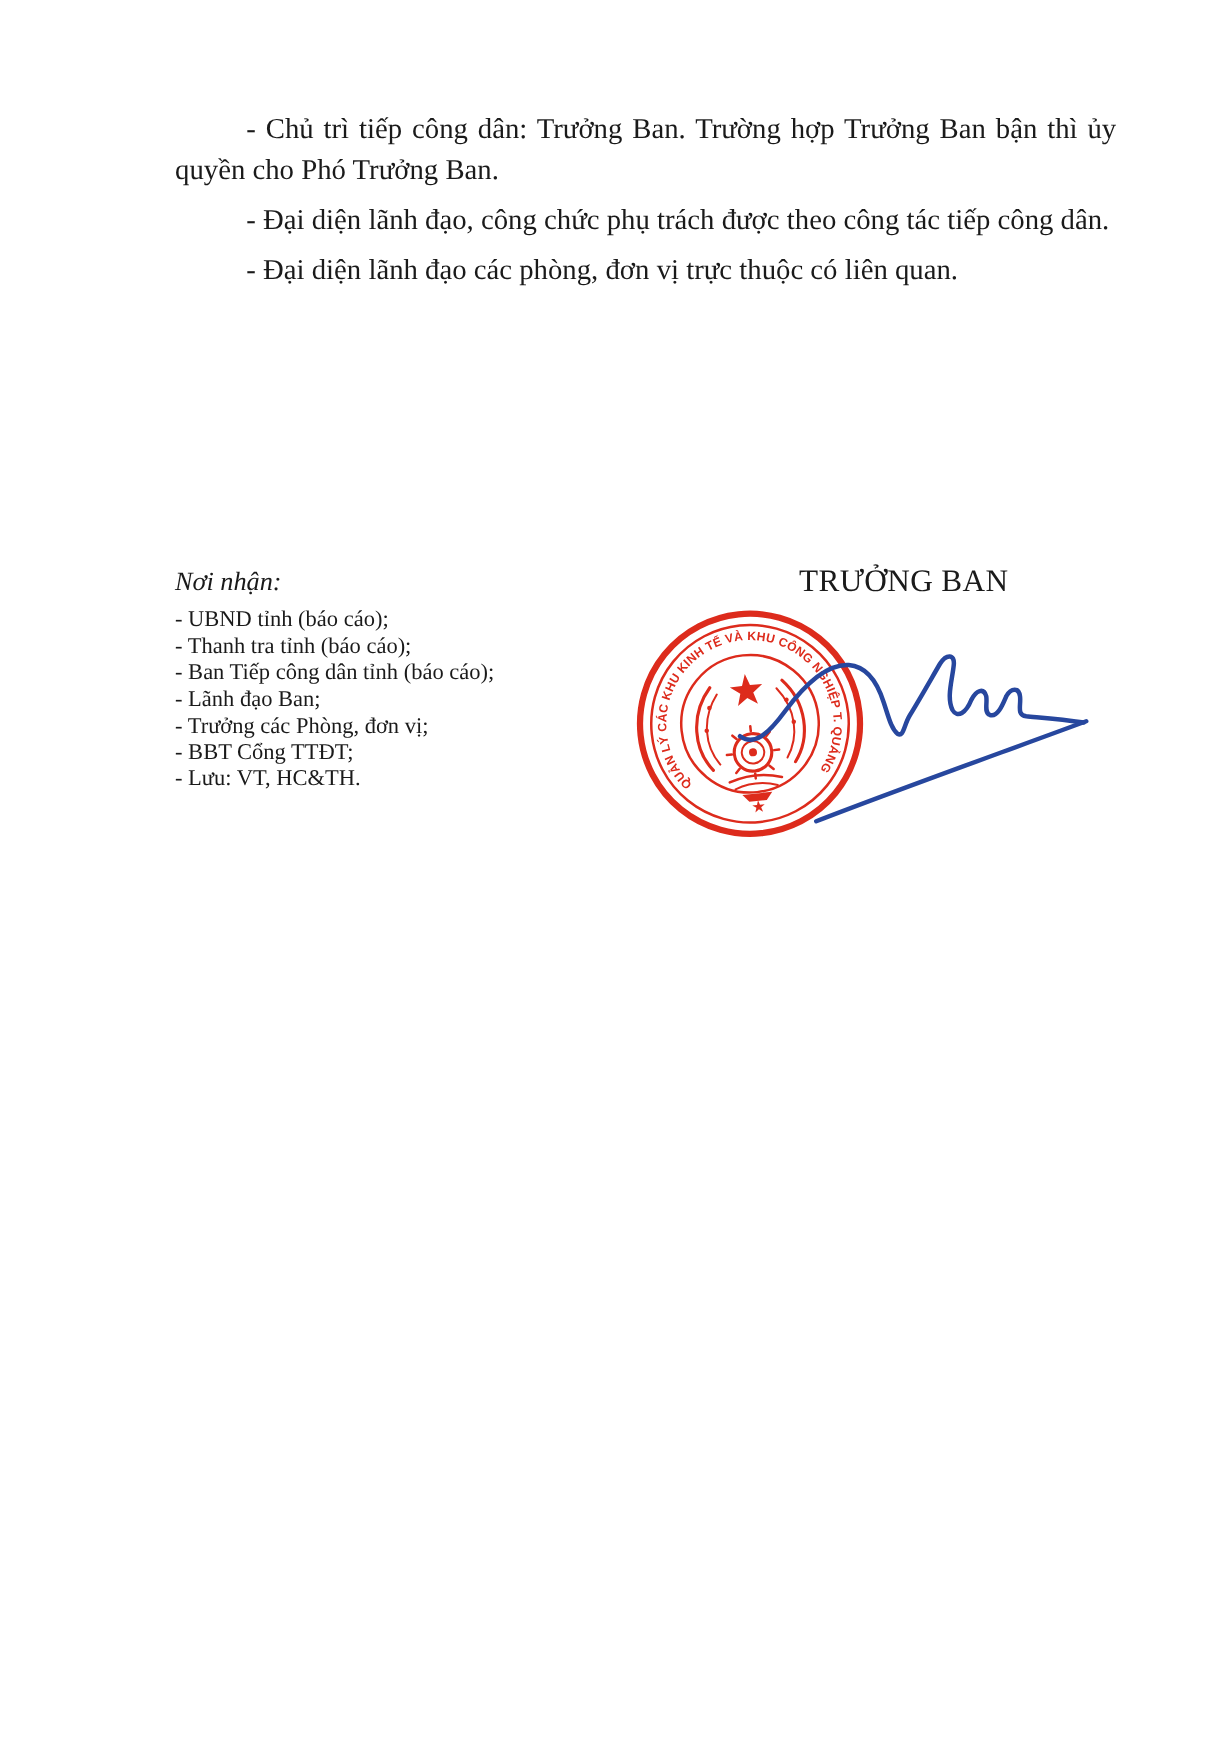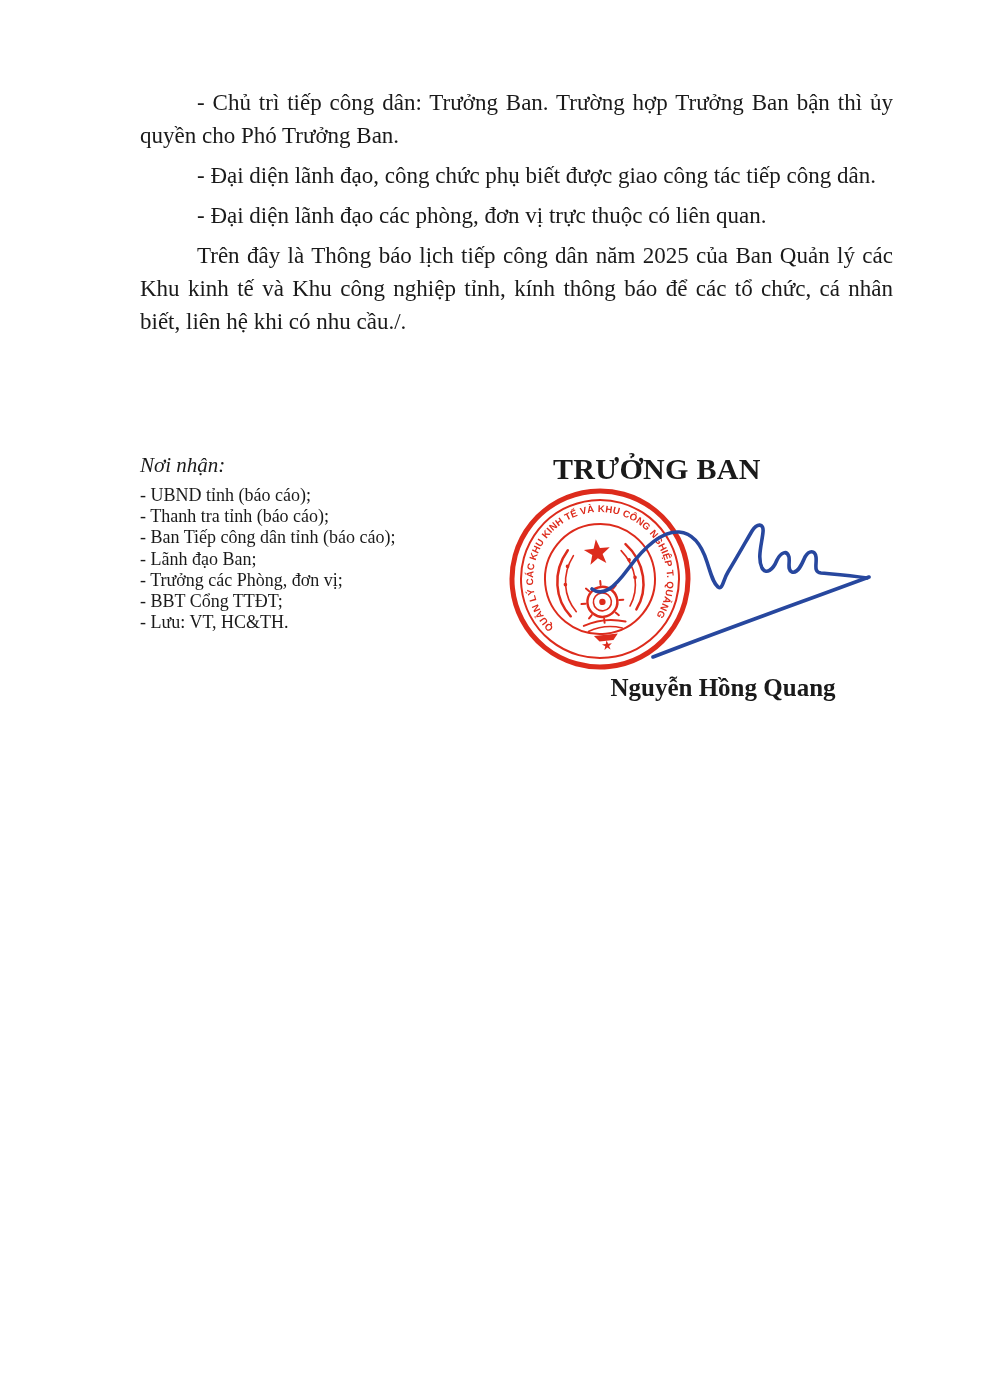--- a/index.html
+++ b/index.html
@@ -39,22 +39,23 @@
     margin-bottom: 7px;
   }
   .recipients-item {
     font-size: 18px;
     line-height: 21.2px;
   }
   .chief-title {
     position: absolute;
     left: 553px; top: 452px;
     width: 340px;
-    font-weight: bold;
-    font-size: 30px;
+    text-align: center;
+    font-weight: normal;
+    font-size: 25px;
     letter-spacing: 0.3px;
   }
   .stamp-svg {
     position: absolute;
     left: 495px; top: 485px;
     width: 400px; height: 195px;
   }
   .signer-name {
     position: absolute;
     left: 533px; top: 674px;
@@ -74,23 +75,22 @@
     font-family: "DejaVu Sans", sans-serif;
   }
 </style>
 </head>
 <body>
 
 <div class="page">
 
   <div class="content">
     <p>- Chủ trì tiếp công dân: Trưởng Ban. Trường hợp Trưởng Ban bận thì ủy quyền cho Phó Trưởng Ban.</p>
-    <p>- Đại diện lãnh đạo, công chức phụ biết được giao công tác tiếp công dân.</p>
+    <p>- Đại diện lãnh đạo, công chức phụ trách được theo công tác tiếp công dân.</p>
     <p>- Đại diện lãnh đạo các phòng, đơn vị trực thuộc có liên quan.</p>
-    <p>Trên đây là Thông báo lịch tiếp công dân năm 2025 của Ban Quản lý các Khu kinh tế và Khu công nghiệp tỉnh, kính thông báo để các tổ chức, cá nhân biết, liên hệ khi có nhu cầu./.</p>
   </div>
 
   <div class="recipients">
     <div class="recipients-heading">Nơi nhận:</div>
     <div>
       <div class="recipients-item">- UBND tỉnh (báo cáo);</div>
       <div class="recipients-item">- Thanh tra tỉnh (báo cáo);</div>
       <div class="recipients-item">- Ban Tiếp công dân tỉnh (báo cáo);</div>
       <div class="recipients-item">- Lãnh đạo Ban;</div>
       <div class="recipients-item">- Trưởng các Phòng, đơn vị;</div>
@@ -153,15 +153,14 @@
                C 286 67 292 65 294 72
                C 295 78 292 85 297 87
                C 303 89 307 79 310 72
                C 314 65 320 65 321 72
                C 322 79 318 87 326 88
                C 336 89 352 90 372 93"></path>
       <path d="M 158 172 C 225 146 312 115 374 92"></path>
     </g>
   </svg>
 
-  <div class="signer-name">Nguyễn Hồng Quang</div>
 
 </div>
 
 </body></html>

